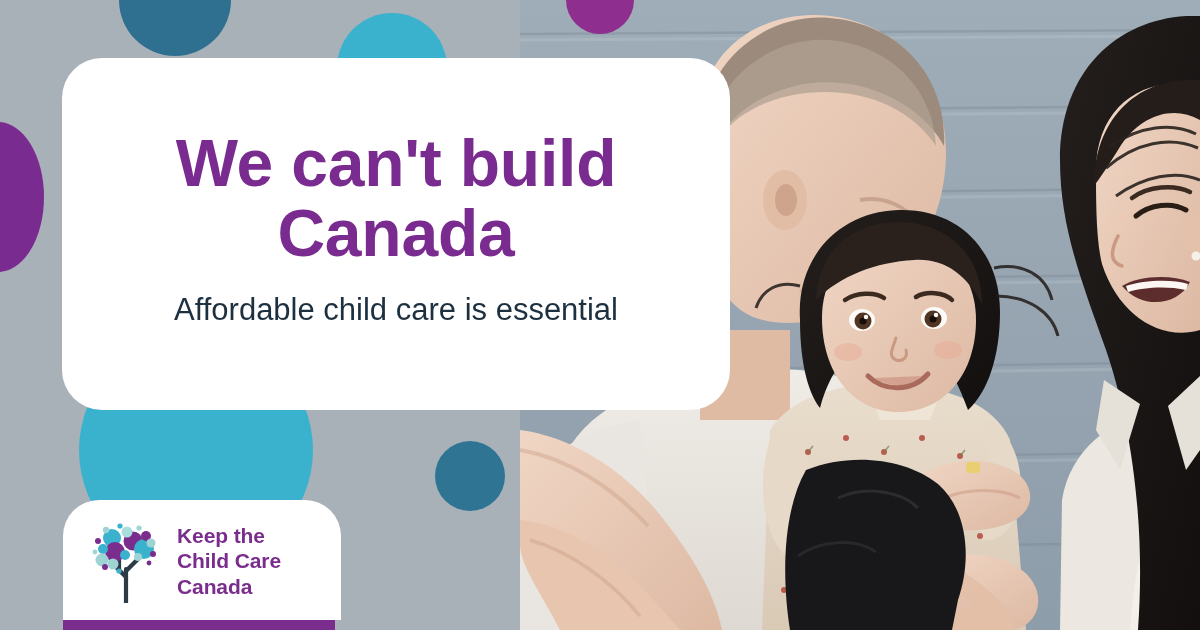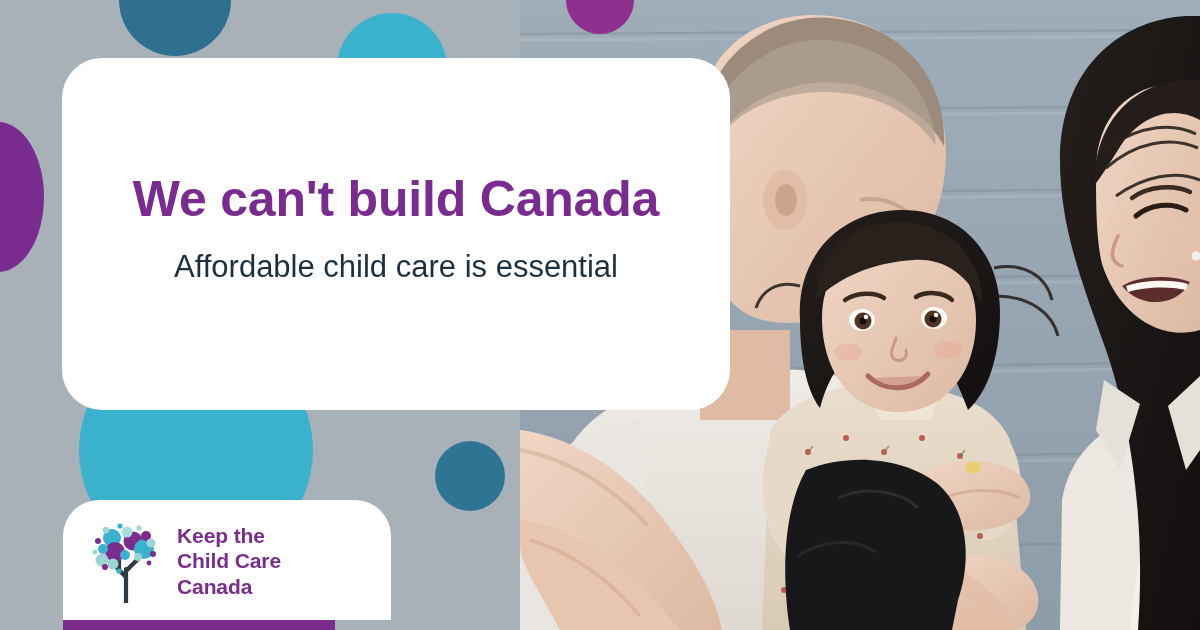--- a/index.html
+++ b/index.html
@@ -25,35 +25,35 @@
   .blob-mid-navy{width:70px;height:70px;left:435px;top:441px;background:#2f7593;}
 
   
   .card{
     position:absolute;left:62px;top:58px;width:668px;height:352px;
     background:#ffffff;border-radius:40px;
     display:flex;flex-direction:column;align-items:center;justify-content:center;
     box-sizing:border-box;padding:8px 28px 18px;
   }
   .headline{
-    margin:0;text-align:right;color:#7a2b8f;
-    font-size:50px;line-height:1.06;font-weight:700;letter-spacing:-0.2px;
+    margin:0;text-align:center;color:#7a2b8f;
+    font-size:66px;line-height:1.06;font-weight:700;letter-spacing:-0.2px;
     font-family:"Liberation Sans", sans-serif;
   }
   .headline .ln{display:block;}
   .subhead{
     margin:22px 0 0;text-align:right;color:#1d3040;
     font-size:31px;line-height:1.2;font-weight:400;
     font-family:"Liberation Sans", sans-serif;
   }
   .subhead .ln{display:block;}
 
   
   .logocard{
-    position:absolute;left:63px;top:500px;width:328px;height:120px;
+    position:absolute;left:63px;top:500px;width:278px;height:120px;
     background:#ffffff;border-radius:36px 36px 0 0;
     display:flex;align-items:center;gap:14px;
     box-sizing:border-box;padding:14px 16px 12px 26px;
   }
   .logomark{width:74px;height:84px;flex:0 0 auto;}
   .logotext{
     color:#7b2d8e;font-weight:700;font-size:21px;line-height:1.22;
     letter-spacing:-0.1px;font-family:"Liberation Sans", sans-serif;
   }
   .logotext .ln{display:block;white-space:nowrap;}

